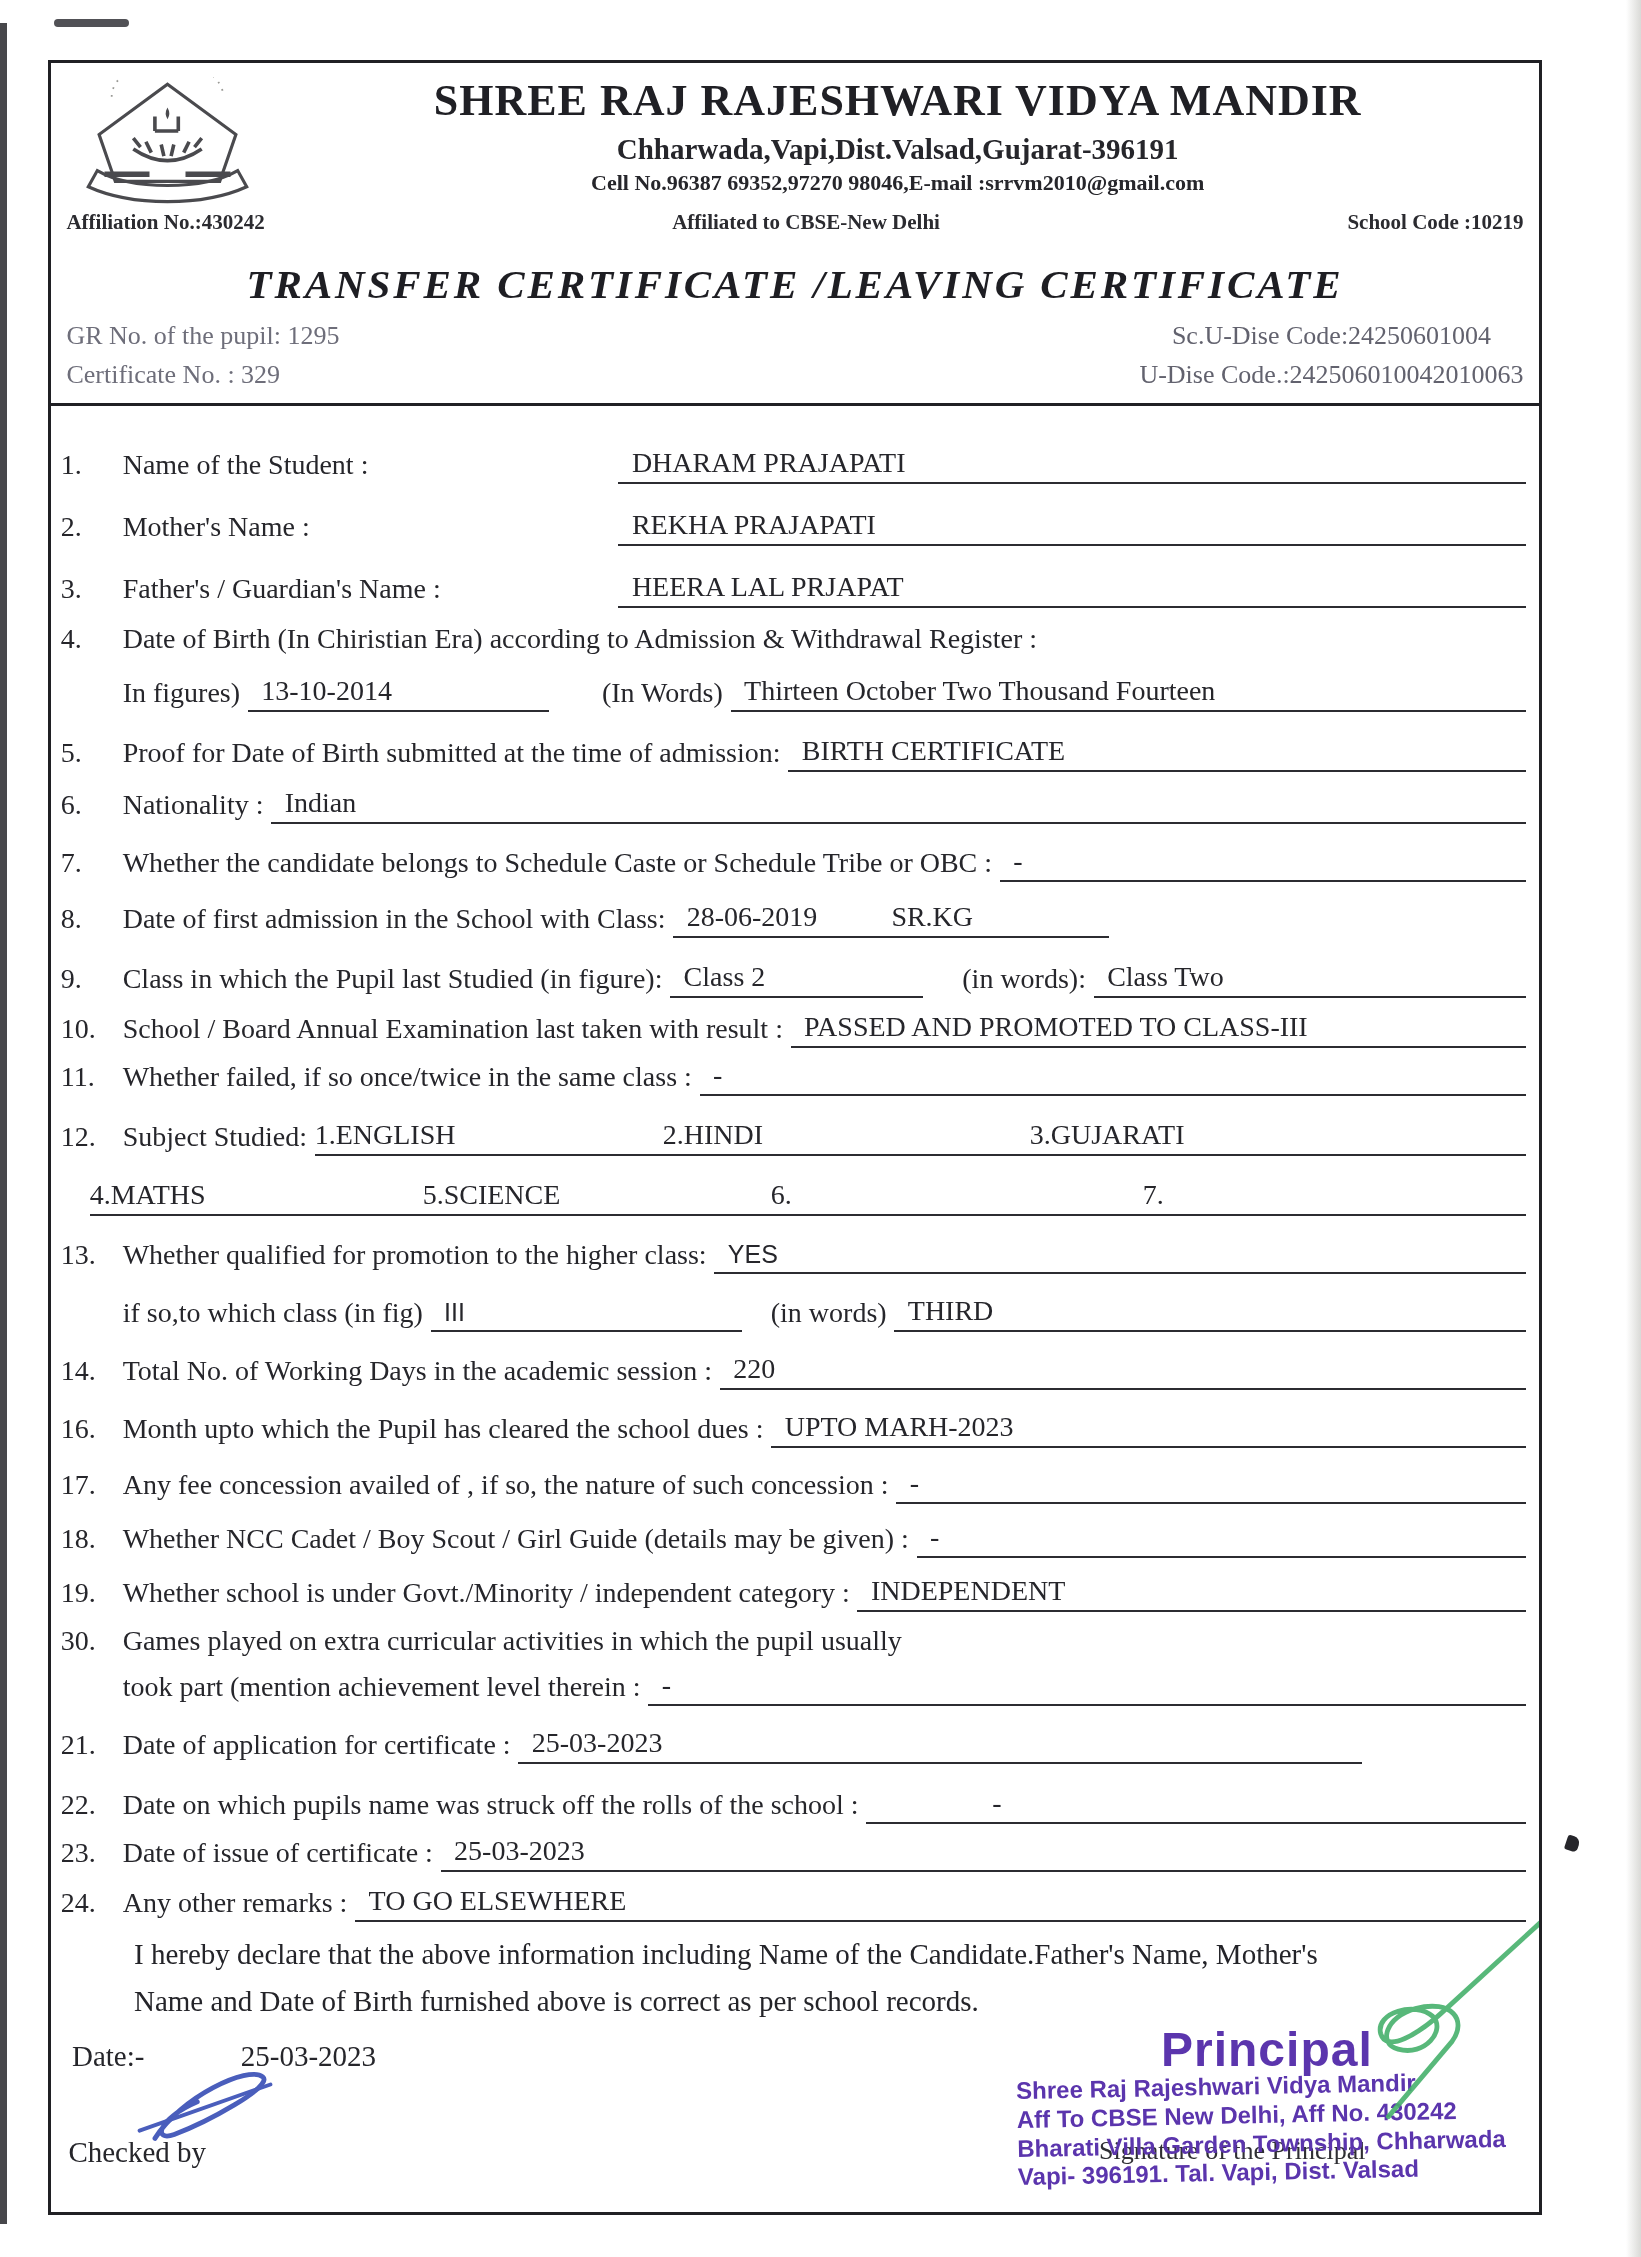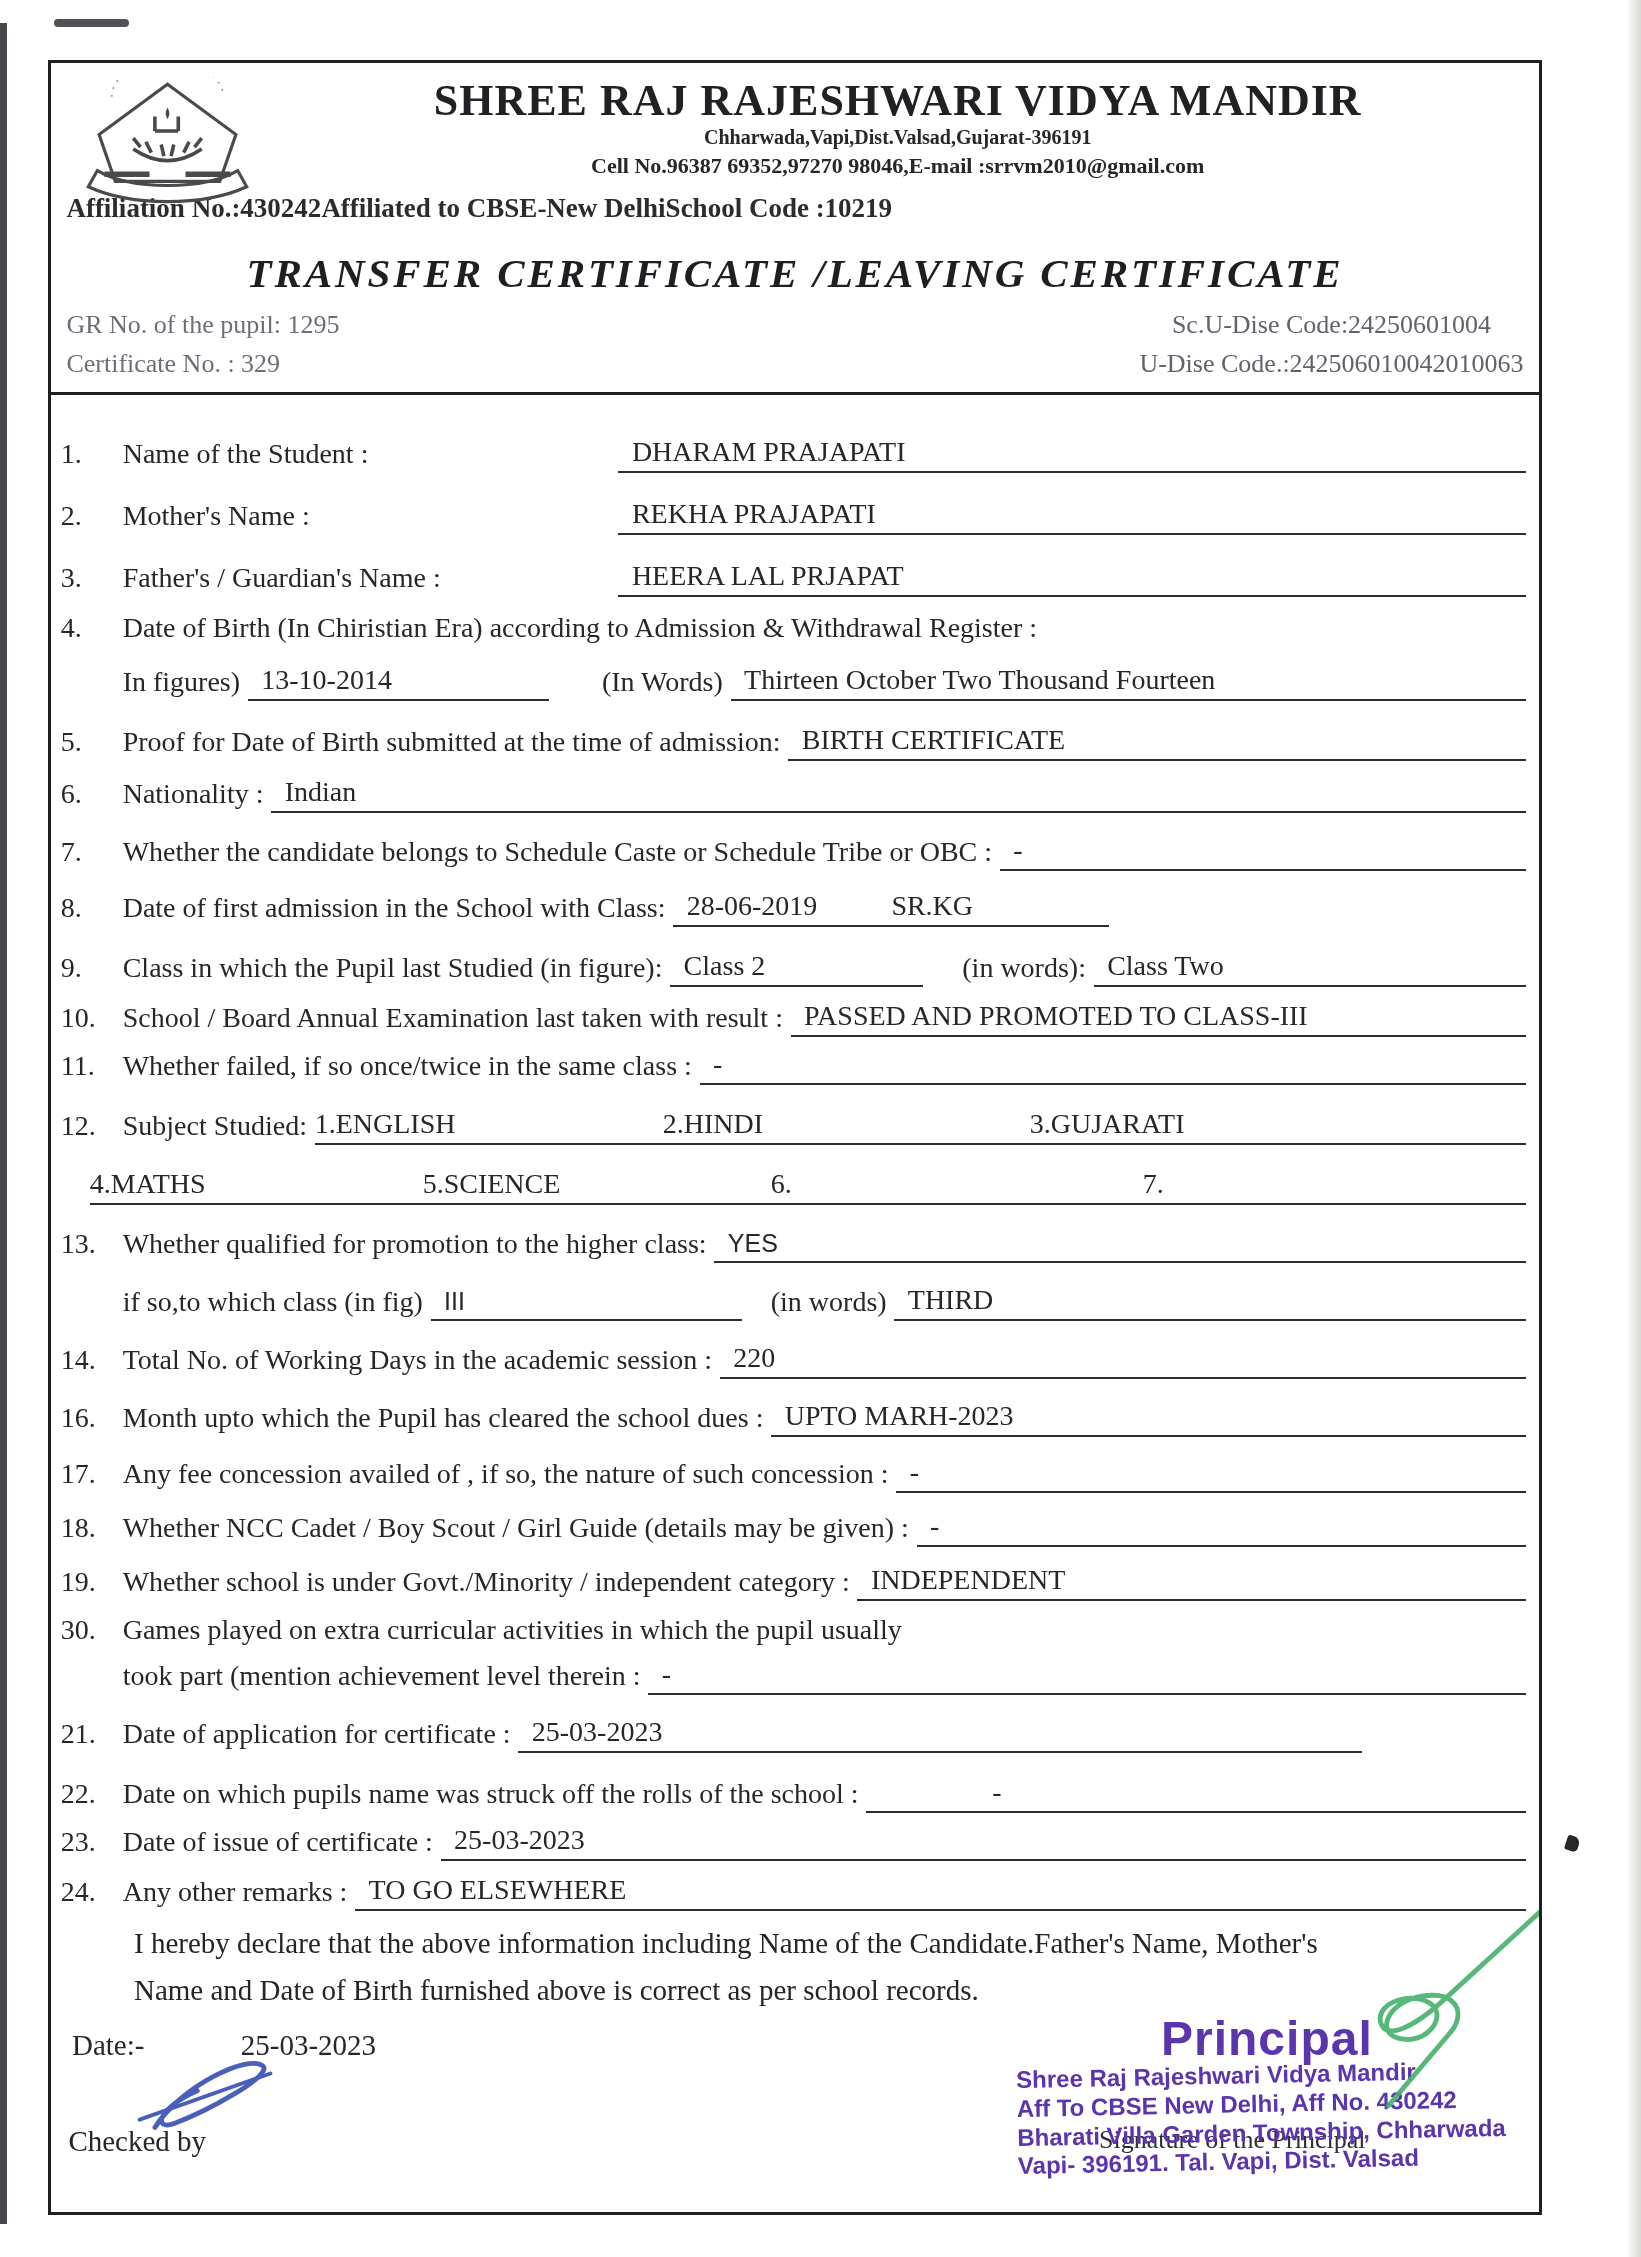--- a/index.html
+++ b/index.html
@@ -9,23 +9,23 @@
   .top-dash{position:absolute;left:54px;top:19.3px;width:75px;height:7.7px;background:#515156;border-radius:3.9px;}
   .right-shade{position:absolute;right:0;top:0;width:15.4px;height:100%;
         background:linear-gradient(to right,rgba(120,120,110,0),rgba(120,120,110,.28));}
   .blot{position:absolute;left:1566px;top:1836px;width:12.6px;height:14.5px;background:#26262b;
         border-radius:2.9px 6.8px 4.8px 1.9px;transform:rotate(18deg);}
   .sheet{position:absolute;left:48px;top:60px;width:1494px;height:2155px;box-sizing:border-box;
         border:3.9px solid #202024;overflow:hidden;}
   .logo{position:absolute;left:25px;top:13.5px;}
   .hdr{padding:11.6px 11.6px 0 217px;text-align:center;}
   .school-name{font-size:44px;font-weight:bold;letter-spacing:1px;white-space:nowrap;color:#202025;}
-  .school-address{font-size:20px;font-weight:bold;margin-top:0;}
+  .school-address{font-size:29px;font-weight:bold;margin-top:7px;}
   .school-contact{font-size:22px;font-weight:bold;margin-top:4.8px;}
-  .aff-row{display:flex;justify-content:flex-start;font-weight:bold;font-size:27px;
+  .aff-row{display:flex;justify-content:space-between;font-weight:bold;font-size:21px;
         padding:13.5px 15.4px 0 15.4px;color:#2b2b30;}
   .title{text-align:center;font-size:41px;font-style:italic;font-weight:bold;letter-spacing:2.9px;
         margin-top:25px;color:#1e1e23;}
   .gr-row{display:flex;justify-content:space-between;font-size:26px;color:#6e6e7a;
         padding:7.7px 15.4px 0 15.4px;line-height:1.5;}
   .gr-right{text-align:center;color:#62626e;}
   .sep{border-top:3.9px solid #202024;margin-top:9.7px;}
   .items{padding:15.4px 13.5px 0 9.7px;font-size:28px;}
   .row{display:flex;align-items:flex-end;}
   .h48{height:46px}.h50{height:48px}.h52{height:50px}.h54{height:52px}.h56{height:54px}

